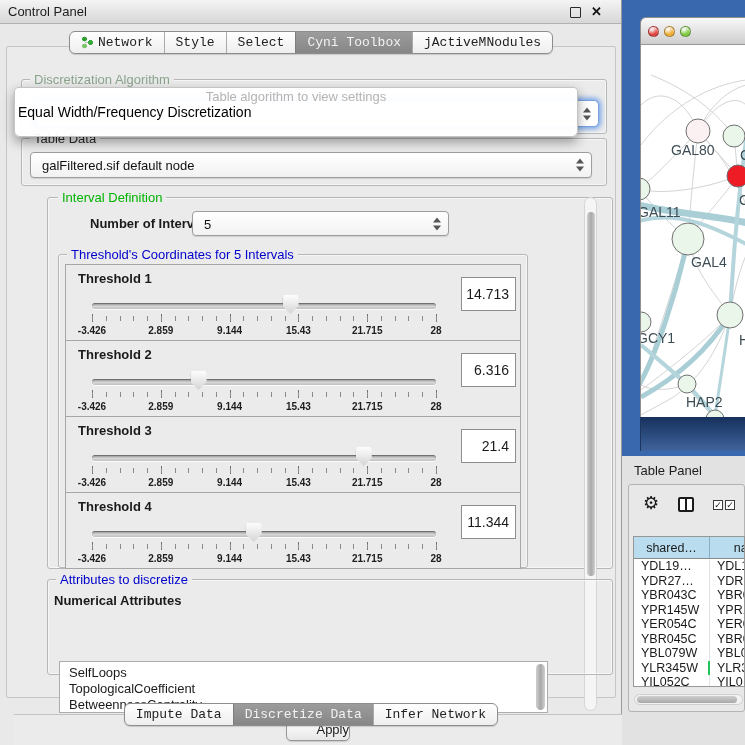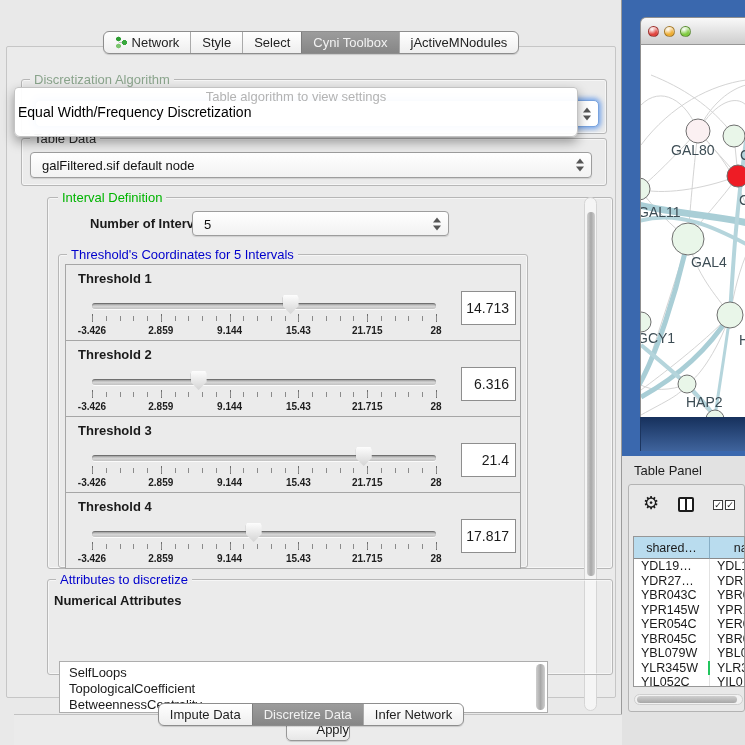--- a/index.html
+++ b/index.html
@@ -8,21 +8,21 @@
 
   
   .left { position:absolute; left:0; top:0; width:622px; height:745px; background:#e9e9e9; border-right:1px solid #9a9a9a; }
   .titlebar { position:absolute; left:0; top:0; width:100%; height:24px;
     background:linear-gradient(#f4f4f4,#d7d7d7); border-bottom:1px solid #b2b2b2;
     font-size:13px; line-height:23px; padding-left:8px; color:#1c1c1c; }
   .float-btn { position:absolute; left:570px; top:7px; width:11px; height:11px; border:1.5px solid #2a2a2a; border-radius:1px; background:transparent; }
   .close-btn { position:absolute; left:591px; top:3px; font-size:13px; font-weight:bold; color:#111; line-height:18px; }
 
   
-  .seg-row { position:absolute; left:0; width:622px; display:flex; justify-content:center; z-index:30; }
+  .seg-row { position:absolute; left:0; width:622px; display:flex; justify-content:center; z-index:30;font-family:Liberation Mono, monospace; }
   .seg { display:inline-flex; border:1px solid #8d8d8d; border-radius:6px; overflow:hidden;
     background:linear-gradient(#ffffff,#eeeeee); box-shadow:0 1px 1px rgba(0,0,0,.15); height:23px; }
   .seg-item { display:flex; align-items:center; gap:5px; padding:0 11px; font-size:13px; color:#222;
     border-left:1px solid #aaa; line-height:21px; white-space:nowrap; }
   .seg-item:first-child { border-left:none; }
   .seg-item.sel { background:linear-gradient(#9c9c9c,#868686); color:#f2f2f2; border-left-color:#7d7d7d; }
   .net-icon { display:inline-block; width:12px; height:13px;
     background:
       radial-gradient(circle at 3.5px 3px,#2f9e33 2.3px,transparent 2.6px),
       radial-gradient(circle at 3.5px 10px,#7cc56f 2.3px,transparent 2.6px),
@@ -66,21 +66,21 @@
     background:linear-gradient(#8f8f8f,#d6d6d6 55%,#c2c2c2); box-shadow:inset 0 1px 1px rgba(0,0,0,.3), 0 1px 0 rgba(255,255,255,.8); }
   .thumb { position:absolute; top:2px; width:16px; height:19px;
     background:linear-gradient(#fdfdfd,#d4d4d4); clip-path:polygon(8% 0,92% 0,100% 14%,100% 58%,50% 100%,0 58%,0 14%);
     filter:drop-shadow(0 0 1px #666); }
   .ticks-major { position:absolute; left:0; top:21px; width:345px; height:8px;
     background:repeating-linear-gradient(to right,#6e6e6e 0 1px,transparent 1px 68.8px); }
   .ticks-minor { position:absolute; left:0; top:23px; width:345px; height:5px;
     background:repeating-linear-gradient(to right,#8a8a8a 0 1px,transparent 1px 13.76px); }
   .tick-labels { position:absolute; left:0; top:32px; width:344px; height:13px; }
   .tlab { position:absolute; transform:translateX(-50%); font-size:10px; font-weight:bold; color:#1d1d1d; white-space:nowrap; }
-  .tval { position:absolute; left:395px; top:26px; width:55px; height:34px; background:#fff; border:1px solid #8e8e8e;
+  .tval { position:absolute; left:395px; top:12px; width:55px; height:34px; background:#fff; border:1px solid #8e8e8e;
     display:flex; align-items:center; justify-content:flex-end; padding-right:6px; font-size:14px; }
 
   
   .vtrack { position:absolute; background:#f5f5f5; border:1px solid #d5d5d5; border-radius:7px; }
   .vthumb { position:absolute; border-radius:5px; background:linear-gradient(90deg,#cfcfcf,#a8a8a8 50%,#cfcfcf); }
   .hthumb { position:absolute; border-radius:5px; background:linear-gradient(#cfcfcf,#a8a8a8); }
 
   
   .attr-list { position:absolute; left:52px; top:614px; width:489px; height:52px; background:#fff;
     border:1px solid #adadad; overflow:hidden; z-index:2; }
@@ -114,20 +114,25 @@
     display:flex; align-items:center; justify-content:center; flex:none; }
   .trow { display:flex; height:14.5px; }
   .tcell { flex:none; font-size:12.5px; line-height:14.5px; padding-left:7px; white-space:nowrap; overflow:hidden; }
   .hscroll { position:absolute; left:5px; top:209px; width:109px; height:11px; background:#f2f2f2; border:1px solid #cfcfcf; border-radius:6px; }
   svg text { font-family:"Liberation Sans",sans-serif; font-size:14px; fill:#3d4d55; }
 </style>
 </head>
 <body>
 
 <div class="left">
+  <div class="titlebar">
+    <span>Control Panel</span>
+    <span class="float-btn"></span>
+    <span class="close-btn">✕</span>
+  </div>
 
   <div class="seg-row" style="top:31px;">
     <div class="seg">
         <div class="seg-item">
           <span class="net-icon"></span>
           <span>Network</span>
         </div>
         <div class="seg-item">
           <span>Style</span>
         </div>
@@ -235,21 +240,21 @@
         <div class="ticks-minor"></div>
         <div class="tick-labels">
                   <span class="tlab" style="left:0%">-3.426</span>
                   <span class="tlab" style="left:20%">2.859</span>
                   <span class="tlab" style="left:40%">9.144</span>
                   <span class="tlab" style="left:60%">15.43</span>
                   <span class="tlab" style="left:80%">21.715</span>
                   <span class="tlab" style="left:100%">28</span>
                 </div>
       </div>
-      <div class="tval">17.817</div>
+      <div class="tval">11.344</div>
     </div>
           </div>
       </div>
     </div>
 
     <div class="vtrack" style="left:577px; top:150px; width:13px; height:514px;">
       <div class="vthumb" style="left:2px; top:14px; width:8px; height:364px;"></div>
     </div>
 
     <div class="groupbox" style="left:40px; top:532px; width:566px; height:96px;">

